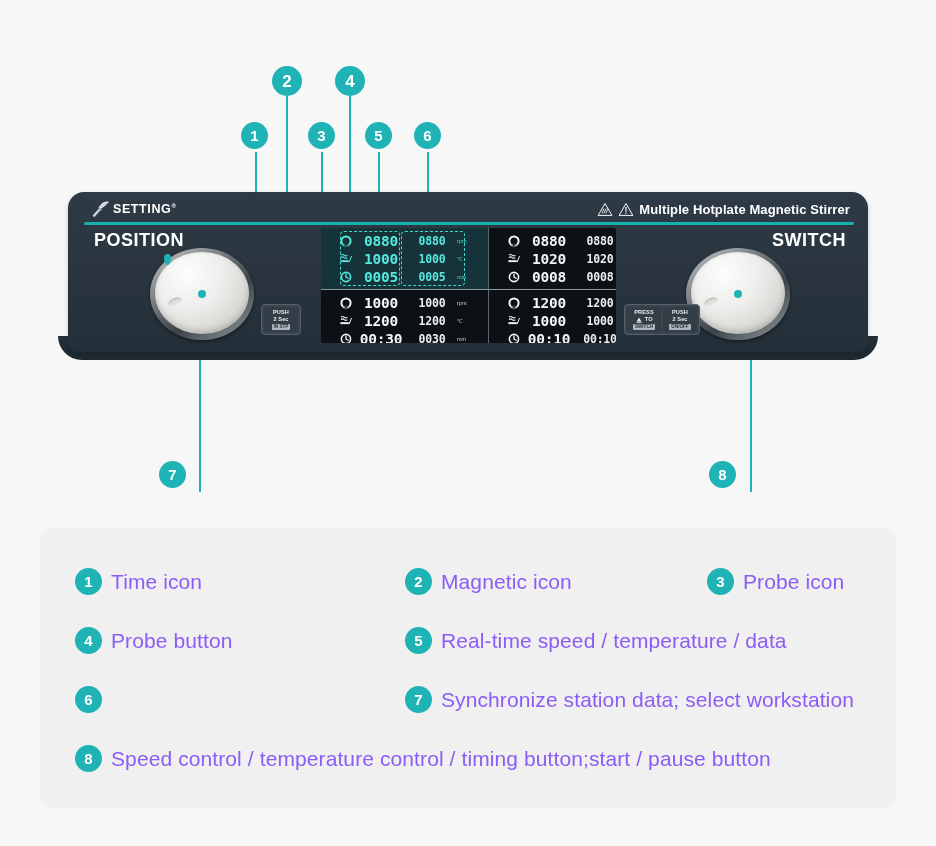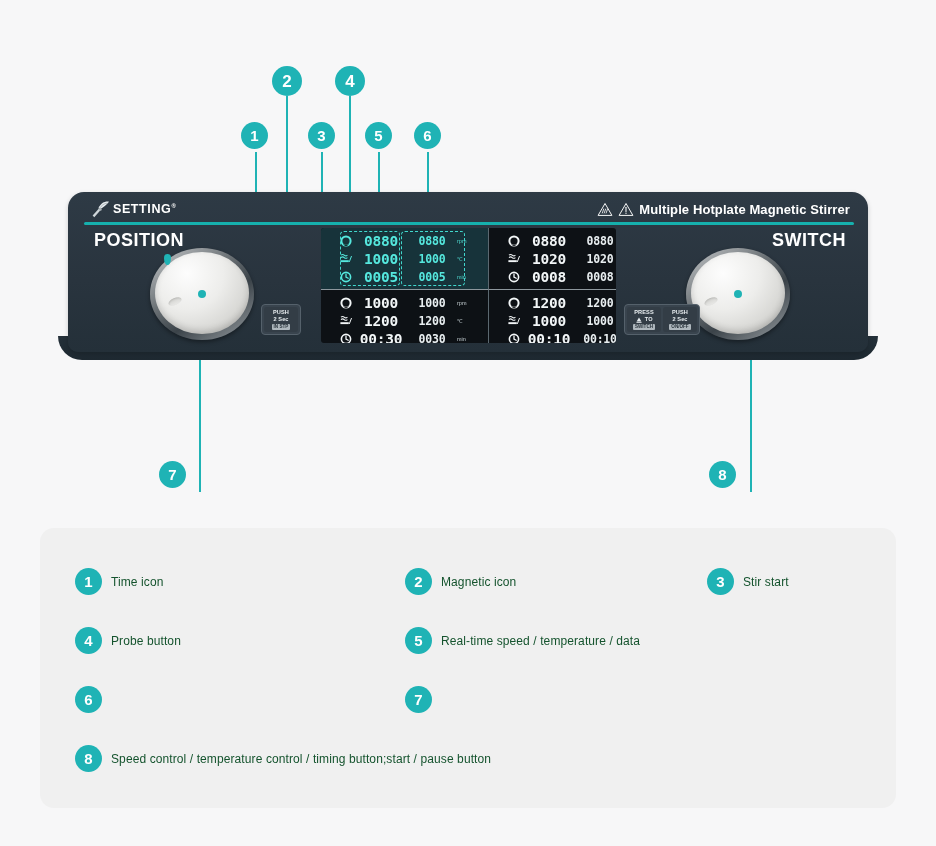--- a/index.html
+++ b/index.html
@@ -166,21 +166,21 @@
   }
   #hlbox5{left:19px;width:58px;}
   #hlbox6{left:80px;width:62px;}
 
   
   #legend{
     position:absolute;left:40px;top:528px;width:856px;height:280px;
     background:#f0f0f0;border-radius:14px;
   }
   .lrow{position:absolute;display:flex;align-items:center;gap:9px;}
-  .ltext{color:#14532d;font-size:12px;letter-spacing:.1px;white-space:nowrap;}
+  .ltext{color:#8b5cf6;font-size:21px;letter-spacing:.1px;white-space:nowrap;}
 </style>
 </head>
 <body>
 
 <div id="stage">
 
   <div class="leader" style="left:255px;top:152px;width:2px;height:124px;"></div>
   <div class="leader" style="left:255px;top:275px;width:78px;height:2px;"></div>
 
   <div class="leader" style="left:286px;top:96px;width:2px;height:162px;"></div>
@@ -474,21 +474,21 @@
     <div class="lrow" style="left:365px;top:40px;">
       <span class="badge sm" style="position:relative;left:0;top:0;">
           <span>2</span>
         </span>
       <span class="ltext">Magnetic icon</span>
     </div>
     <div class="lrow" style="left:667px;top:40px;">
       <span class="badge sm" style="position:relative;left:0;top:0;">
           <span>3</span>
         </span>
-      <span class="ltext">Stir start</span>
+      <span class="ltext">Probe icon</span>
     </div>
 
     <div class="lrow" style="left:35px;top:99px;">
       <span class="badge sm" style="position:relative;left:0;top:0;">
           <span>4</span>
         </span>
       <span class="ltext">Probe button</span>
     </div>
     <div class="lrow" style="left:365px;top:99px;">
       <span class="badge sm" style="position:relative;left:0;top:0;">
@@ -499,20 +499,21 @@
 
     <div class="lrow" style="left:35px;top:158px;">
       <span class="badge sm" style="position:relative;left:0;top:0;">
           <span>6</span>
         </span>
     </div>
     <div class="lrow" style="left:365px;top:158px;">
       <span class="badge sm" style="position:relative;left:0;top:0;">
           <span>7</span>
         </span>
+      <span class="ltext">Synchronize station data; select workstation</span>
     </div>
 
     <div class="lrow" style="left:35px;top:217px;">
       <span class="badge sm" style="position:relative;left:0;top:0;">
           <span>8</span>
         </span>
       <span class="ltext">Speed control / temperature control / timing button;start / pause button</span>
     </div>
 
   </div>

